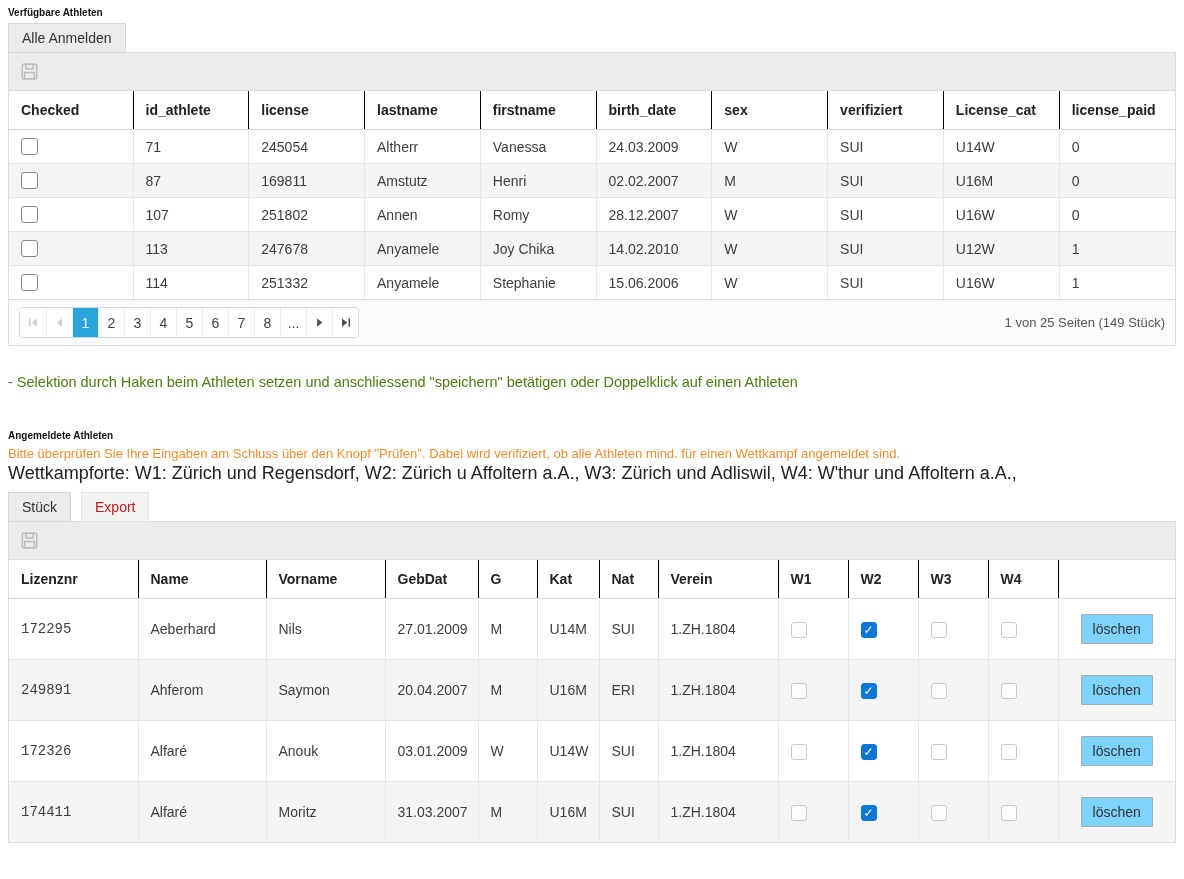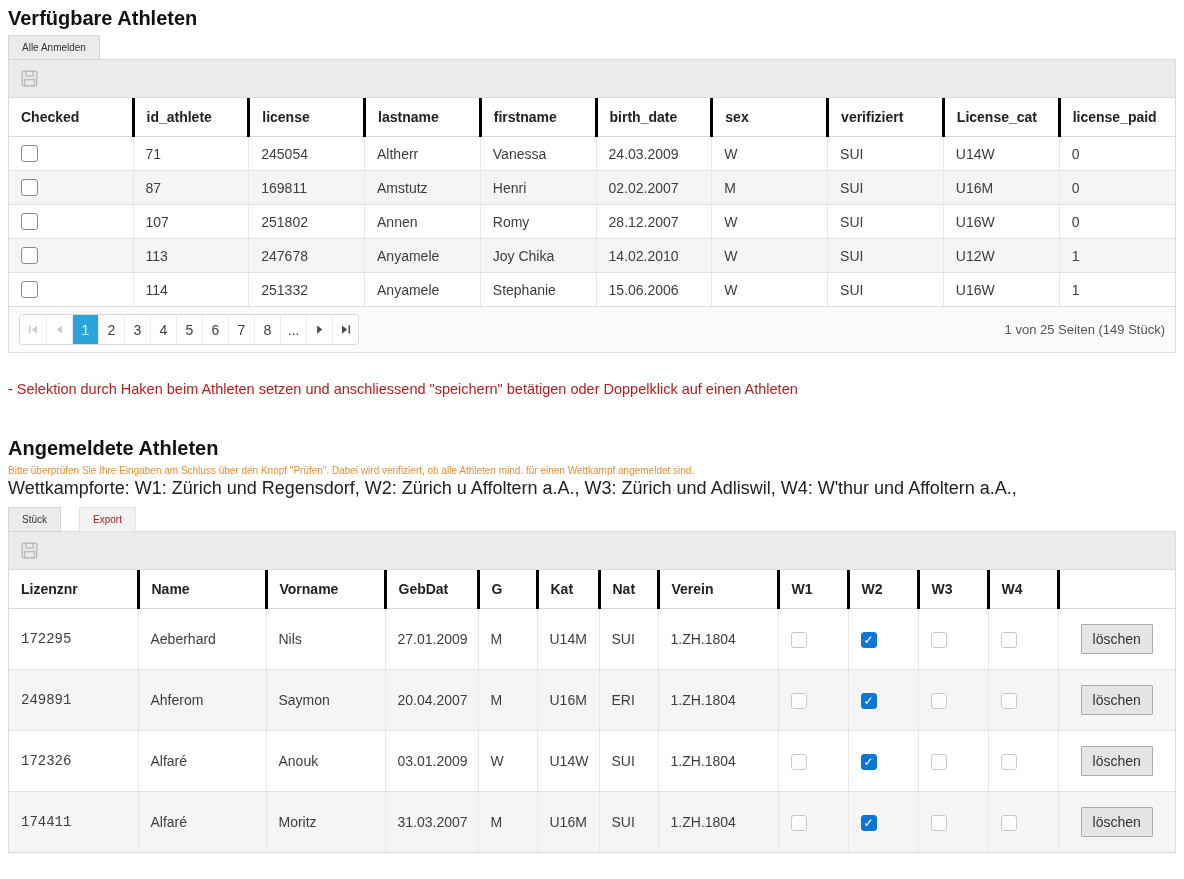--- a/index.html
+++ b/index.html
@@ -1,40 +1,40 @@
 <!DOCTYPE html>
 <html><head>
 <meta charset="utf-8">
 <style>
   * { box-sizing: border-box; }
   html,body { margin:0; padding:0; background:#fff; }
   body { font-family:"Liberation Sans", sans-serif; color:#333; width:1184px; }
   .page { padding:4px 8px 10px 8px; }
 
-  .section-title { font-size:20px; font-weight:bold; color:#111; margin:3px 0 5px 0; }
+  .section-title { font-size:10px; font-weight:bold; color:#111; margin:3px 0 5px 0; }
 
   .tab-btn {
     display:inline-block; background:#ebebeb; border:1px solid #d6d6d6;
-    padding:6px 13px; font-size:10px; color:#333; cursor:pointer;
-    position:relative; margin-bottom:-1px; margin-right:18px;text-align:right;
+    padding:6px 13px; font-size:14px; color:#333; cursor:pointer;
+    position:relative; margin-bottom:-1px; margin-right:10px;text-align:right;
   }
   .tab-btn.disabled { color:#b91c1c; background:#f3f3f3; border-color:#e4e4e4; cursor:default; }
 
   .grid { border:1px solid #dcdcdc; background:#fff; }
   .grid-toolbar {
     background:#ebebeb; border-bottom:1px solid #dcdcdc;
     padding:10px 12px; height:38px; display:flex; align-items:center;
   }
   .save-icon { display:inline-flex; opacity:1; }
 
   table { border-collapse:collapse; width:100%; table-layout:fixed; }
   thead th {
     text-align:left; font-size:14px; font-weight:bold; color:#222;
     padding:11px 12px; background:#fff; border-bottom:1px solid #d9d9d9;
-    border-left:3px solid #000000; overflow:hidden; white-space:nowrap;
+    border-left:1px solid #000000; overflow:hidden; white-space:nowrap;
   }
   thead th:first-child { border-left:none; }
   tbody td {
     font-size:14px; color:#3d3d3d; padding:8px 12px;
     border-top:1px solid #e4e4e4; border-left:1px solid #e8e8e8;
     overflow:hidden; white-space:nowrap;
   }
   tbody td:first-child { border-left:none;font-family:Liberation Mono, monospace; }
   tbody tr.alt td { background:#f5f5f5; }
 
@@ -46,21 +46,21 @@
     border:1px solid #8a8a8a; border-radius:3px; vertical-align:middle; cursor:pointer;
   }
   .cb2 {
     display:inline-flex; width:16px; height:16px; background:#fdfdfd;
     border:1px solid #c9c9c9; border-radius:3px; align-items:center; justify-content:center;
     font-size:12px; color:#fff; vertical-align:middle; cursor:pointer;
   }
   .cb2.checked { background:#0b76d6; border-color:#0b76d6; }
 
   .delete-btn {
-    background:#e5e5e5; border:1px solid #ababab; color:#333;
+    background:#7dd3fc; border:1px solid #ababab; color:#333;
     font-size:14px; font-family:inherit; padding:6px 11px; cursor:pointer; border-radius:1px;
   }
   .btn-cell { text-align:center; }
 
   
   .pager-strip {
     display:flex; justify-content:space-between; align-items:center;
     padding:8px 10px; background:#fbfbfb; border-top:1px solid #dcdcdc; height:46px;
   }
   .pager {
@@ -72,22 +72,22 @@
     font-size:14px; color:#3d3d3d; cursor:pointer; border-left:1px solid #ececec;
     padding:0 2px; background:#fff;
   }
   .pager-btn:first-child { border-left:none; }
   .pager-btn.active { background:#29a5dc; color:#fff; cursor:default; }
   .pager-btn.arrow svg { display:block; }
   .pager-btn.arrow { color:#4a4a4a; }
   .pager-btn.arrow.disabled { color:#cdcdcd; cursor:default; }
   .pager-info { font-size:13px; color:#555; }
 
-  .note-text { font-size:14.5px; color:#b91c1c; margin:28px 0 40px 0; }
-  .warning-text { font-size:10px; color:#ef8e2e; margin:2px 0; }
+  .note-text { font-size:14.5px; color:#4d7c0f; margin:28px 0 40px 0; }
+  .warning-text { font-size:13px; color:#ef8e2e; margin:2px 0; }
   .venues-text { font-size:18px; color:#222; margin:2px 0 8px 0; }
 </style>
 </head>
 <body>
 
 <div class="page">
 
   
   <div class="section-title">Verfügbare Athleten</div>
 

